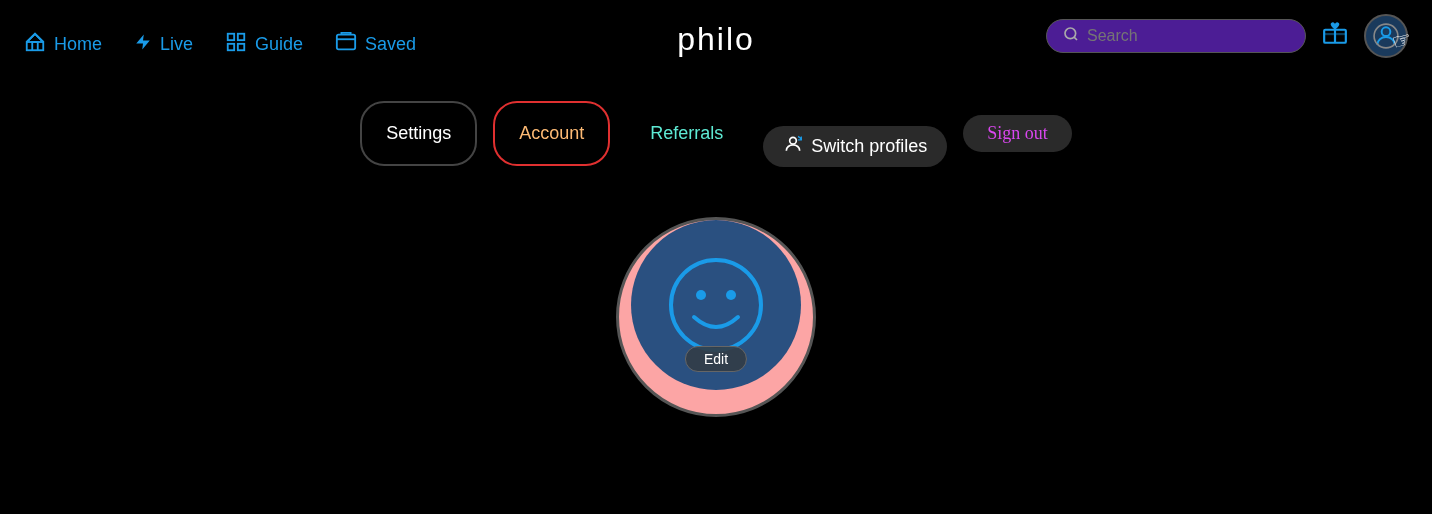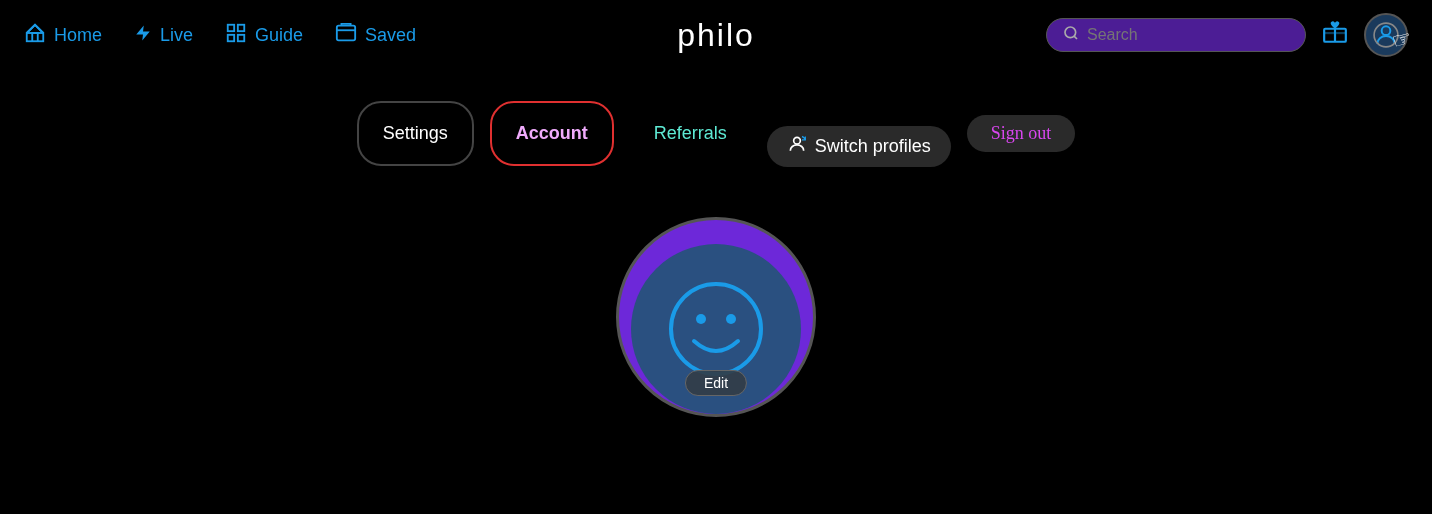--- a/index.html
+++ b/index.html
@@ -10,22 +10,22 @@
       font-family: -apple-system, BlinkMacSystemFont, 'Segoe UI', sans-serif;
       width: 1432px;
       height: 514px;
       overflow: hidden;
       position: relative;
     }
 
     
     .navbar {
       display: flex;
-      align-items: center;
-      padding: 4px 24px;
+      align-items: flex-end;
+      padding: 12px 24px;
       height: 70px;
       position: relative;
     }
 
     .nav-left {
       display: flex;
       align-items: center;
       gap: 32px;
     }
 
@@ -122,23 +122,22 @@
       font-weight: 400;
       cursor: pointer;
       background: transparent;
       color: #fff;
       border: 2px solid #444;
       transition: all 0.2s;
     }
 
     .sub-nav-btn.active-red {
       border: 2.5px solid #e03030;
-      color: #f0abfc;
+      color: #fdba74;
       background: transparent;
-      font-weight: bold;
     }
 
     .sub-nav-btn.plain {
       border: none;
       color: #5eead4;
     }
 
     .sub-nav-btn.dark-pill {
       background: #2a2a2a;
       border: none;
@@ -167,23 +166,23 @@
       justify-content: center;
       margin-top: 30px;
       position: relative;
     }
 
     .profile-circle-outer {
       width: 200px;
       height: 200px;
       border-radius: 50%;
       border: 3px solid #555;
-      background: #6d28d9;
-      display: flex;
-      align-items: flex-end;
+      background: #fca5a5;
+      display: flex;
+      align-items: flex-start;
       justify-content: center;
       position: relative;
     }
 
     .profile-circle-inner {
       width: 170px;
       height: 170px;
       border-radius: 50%;
       background: #2a5080;
       display: flex;

